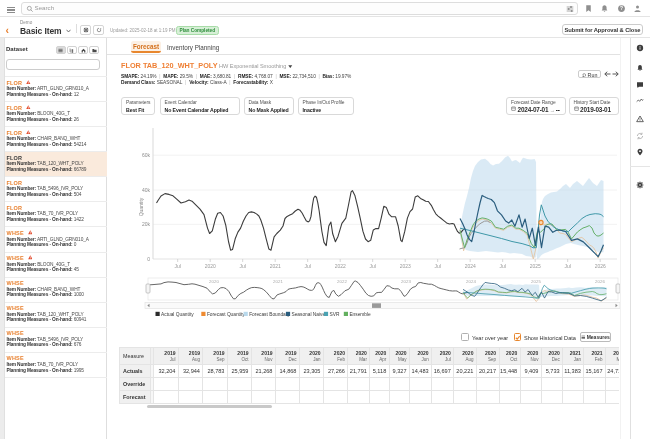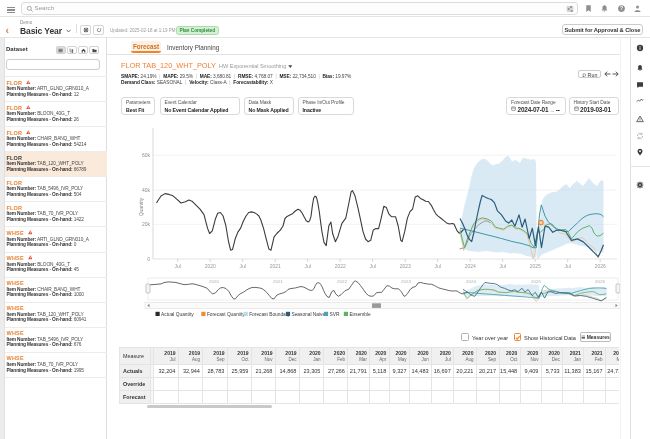--- a/index.html
+++ b/index.html
@@ -35,21 +35,21 @@
 .list { position:absolute; left:5px; top:76px; width:101.5px; border-top:1px solid #ececec; }
 .item { height:25.08px; border-bottom:1px solid #ececec; padding:2.5px 0 0 1.5px; overflow:hidden; }
 .item.sel { background:#faeadc; }
 .ititle { font-size:5.5px; font-weight:bold; color:#e8802f; letter-spacing:0.2px; line-height:6px; }
 .ititle.dark { color:#3a3a3a; }
 .iline { font-size:4.8px; color:#4a4a4a; margin-top:0.6px; letter-spacing:-0.12px; white-space:nowrap; line-height:5px; }
 .iline b { color:#333; font-weight:bold; }
 .tabbar { position:absolute; left:107px; top:38px; width:513px; height:16.5px; border-bottom:1px solid #e2e2e2; }
 .tab1 { position:absolute; left:131px; top:41px; width:30px; height:11.5px; background:#fcf0e4; border-radius:2.5px; font-size:6.3px; font-weight:bold; color:#d4701c; text-align:center; line-height:11.5px; border-bottom:2px solid #e8872e; }
 .tab2 { position:absolute; left:167px; top:43.5px; font-size:6.3px; color:#444; }
-.title { position:absolute; left:121px; top:61px; font-size:7.3px; font-weight:normal; color:#ef8035; letter-spacing:0px; }
+.title { position:absolute; left:121px; top:61px; font-size:7.3px; font-weight:bold; color:#ef8035; letter-spacing:0px; }
 .algo { position:absolute; left:219px; top:63.2px; font-size:5.6px; color:#999; letter-spacing:-0.05px; }
 .stats { position:absolute; left:121px; top:73.5px; font-size:4.8px; color:#444; letter-spacing:-0.06px; }
 .stats b { color:#222; }
 .stats .sp { color:#bbb; padding:0 1.5px; }
 .stats2 { position:absolute; left:121px; top:79.8px; font-size:4.8px; color:#444; letter-spacing:-0.02px; }
 .stats2 b { color:#222; }
 .stats2 .sp { color:#bbb; padding:0 1.5px; }
 .runbtn { position:absolute; left:578px; top:69.5px; width:23px; height:8.5px; border:1px solid #ccc; border-radius:2px; background:#fff; font-size:5.3px; color:#333; text-align:center; line-height:8px; }
 
 .card { position:absolute; top:96.5px; height:18.5px; border:1px solid #d9d9d9; border-radius:3px; background:#fff; padding:2px 0 0 4px; }
@@ -116,21 +116,21 @@
     <text x="12" y="16.5" text-anchor="middle" font-size="13" font-weight="bold" fill="#fff" font-family="Liberation Sans">?</text>
   </svg>
 <svg style="position:absolute;left:633px;top:4px" width="9" height="9" viewBox="0 0 24 24">
     <circle cx="12" cy="8" r="4" fill="#8f8f8f"></circle>
     <path d="M4 21 C4 15.5 20 15.5 20 21 Z" fill="#8f8f8f"></path>
   </svg>
 
 <div class="bar2"></div>
 <div class="chev">‹</div>
 <div class="demo">Demo</div>
-<div class="bdemo">Basic Year</div>
+<div class="bdemo">Basic Item</div>
 <svg style="position:absolute;left:65.5px;top:29px" width="5" height="4" viewBox="0 0 10 8">
     <path d="M1 1.5 L5 6 L9 1.5" fill="none" stroke="#555" stroke-width="1.6"></path>
   </svg>
 <div class="vsep"></div>
 <div class="btn-sm" style="left:80px"></div>
 <svg style="position:absolute;left:82.5px;top:27px" width="6" height="6" viewBox="0 0 24 24">
     <circle cx="12" cy="12" r="6.5" fill="#555"></circle>
     <g fill="#555">
       <rect x="10.5" y="2" width="3" height="5"></rect>
       <rect x="10.5" y="17" width="3" height="5"></rect>

